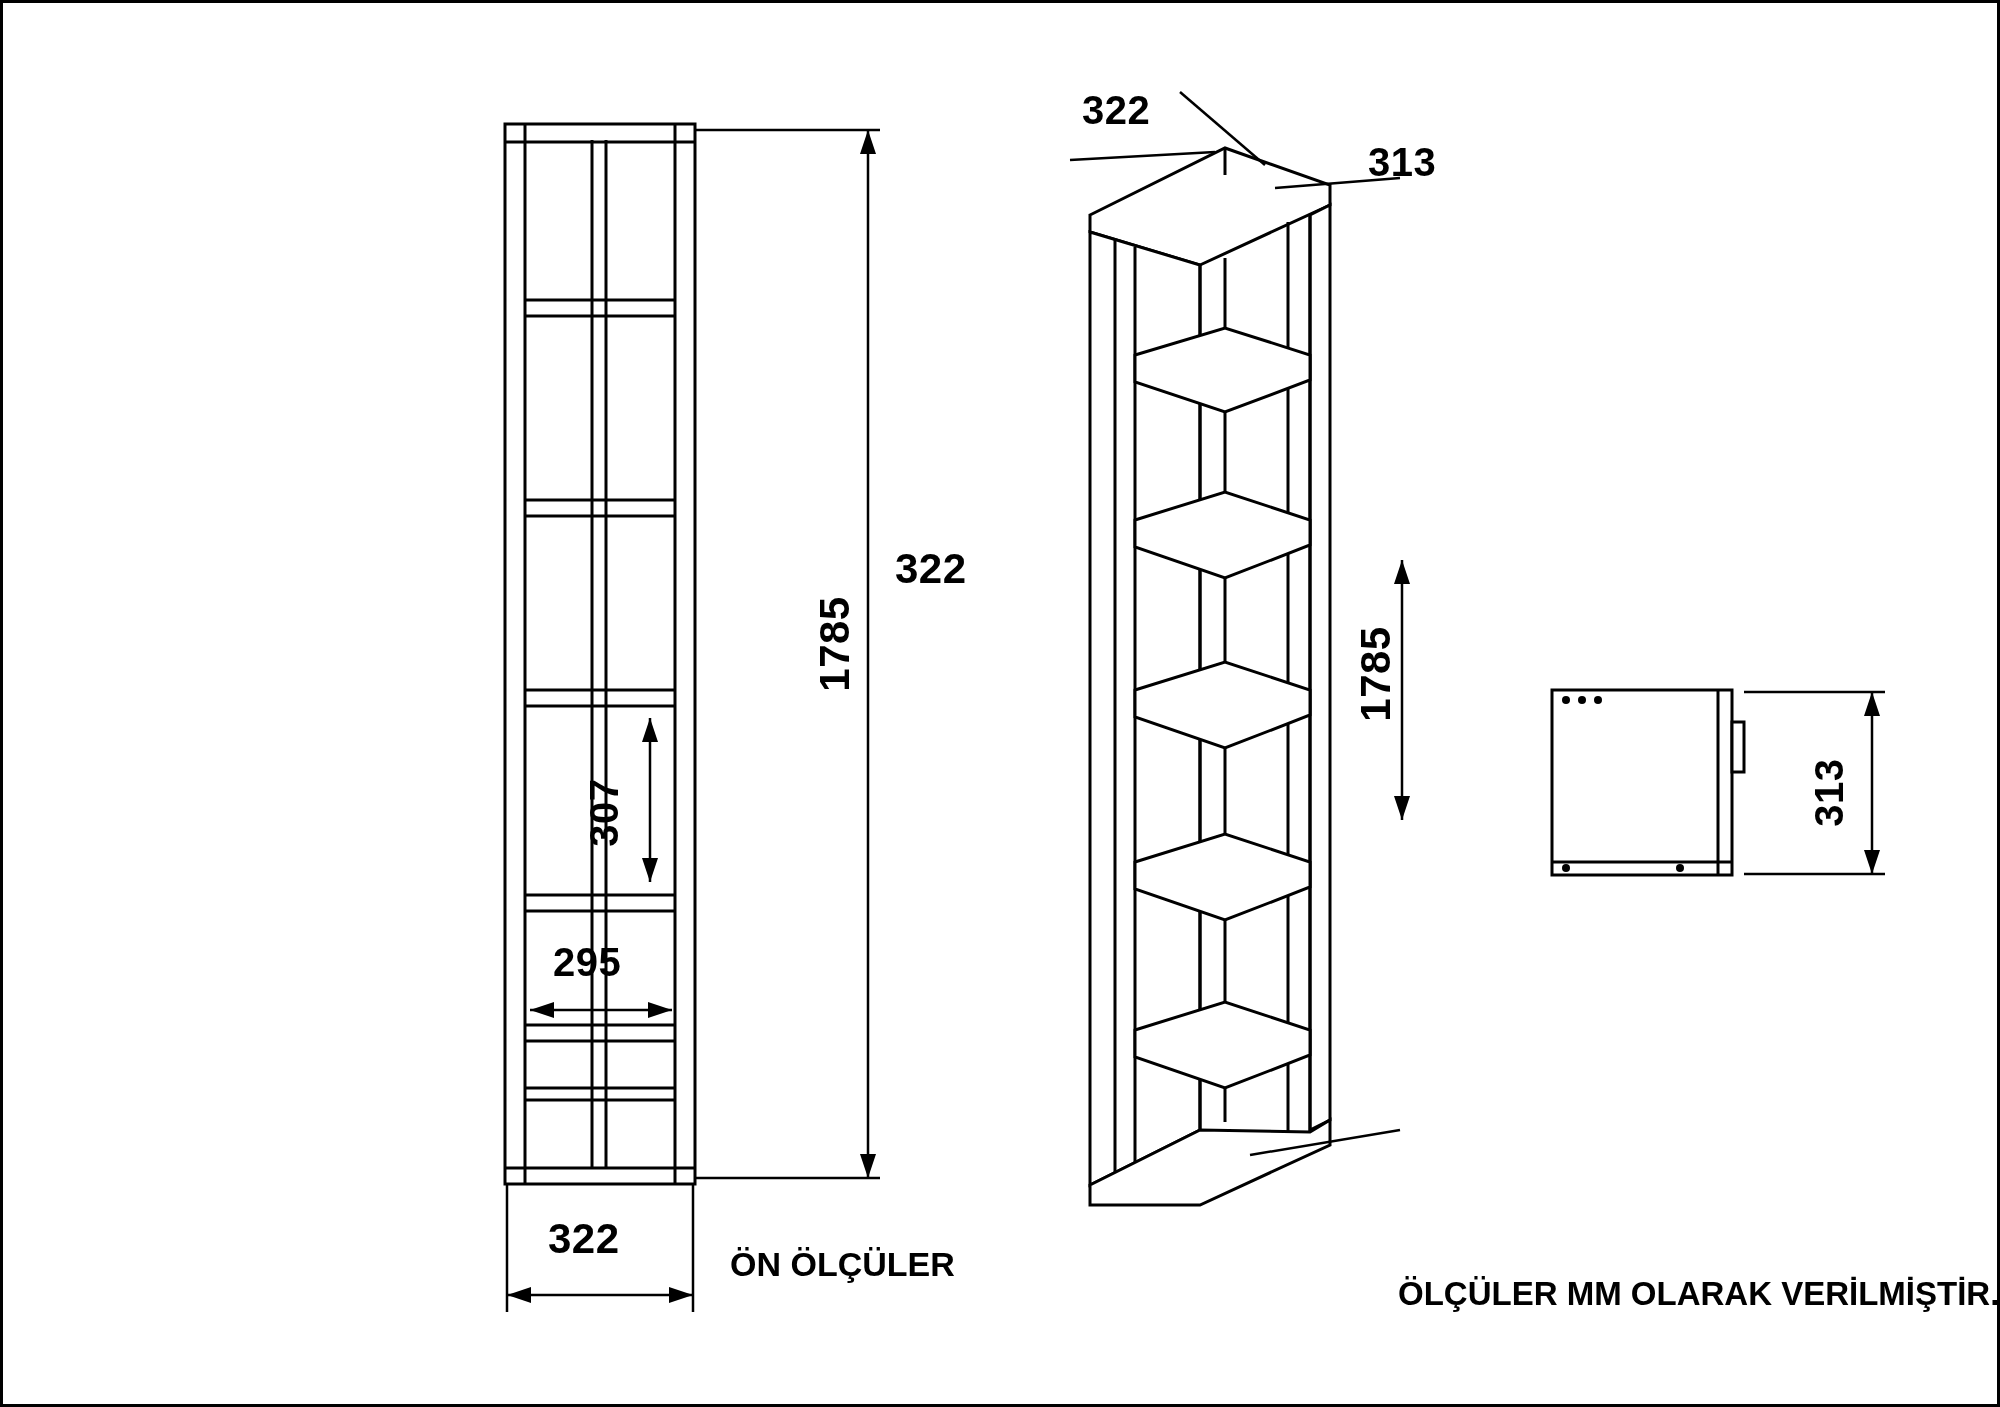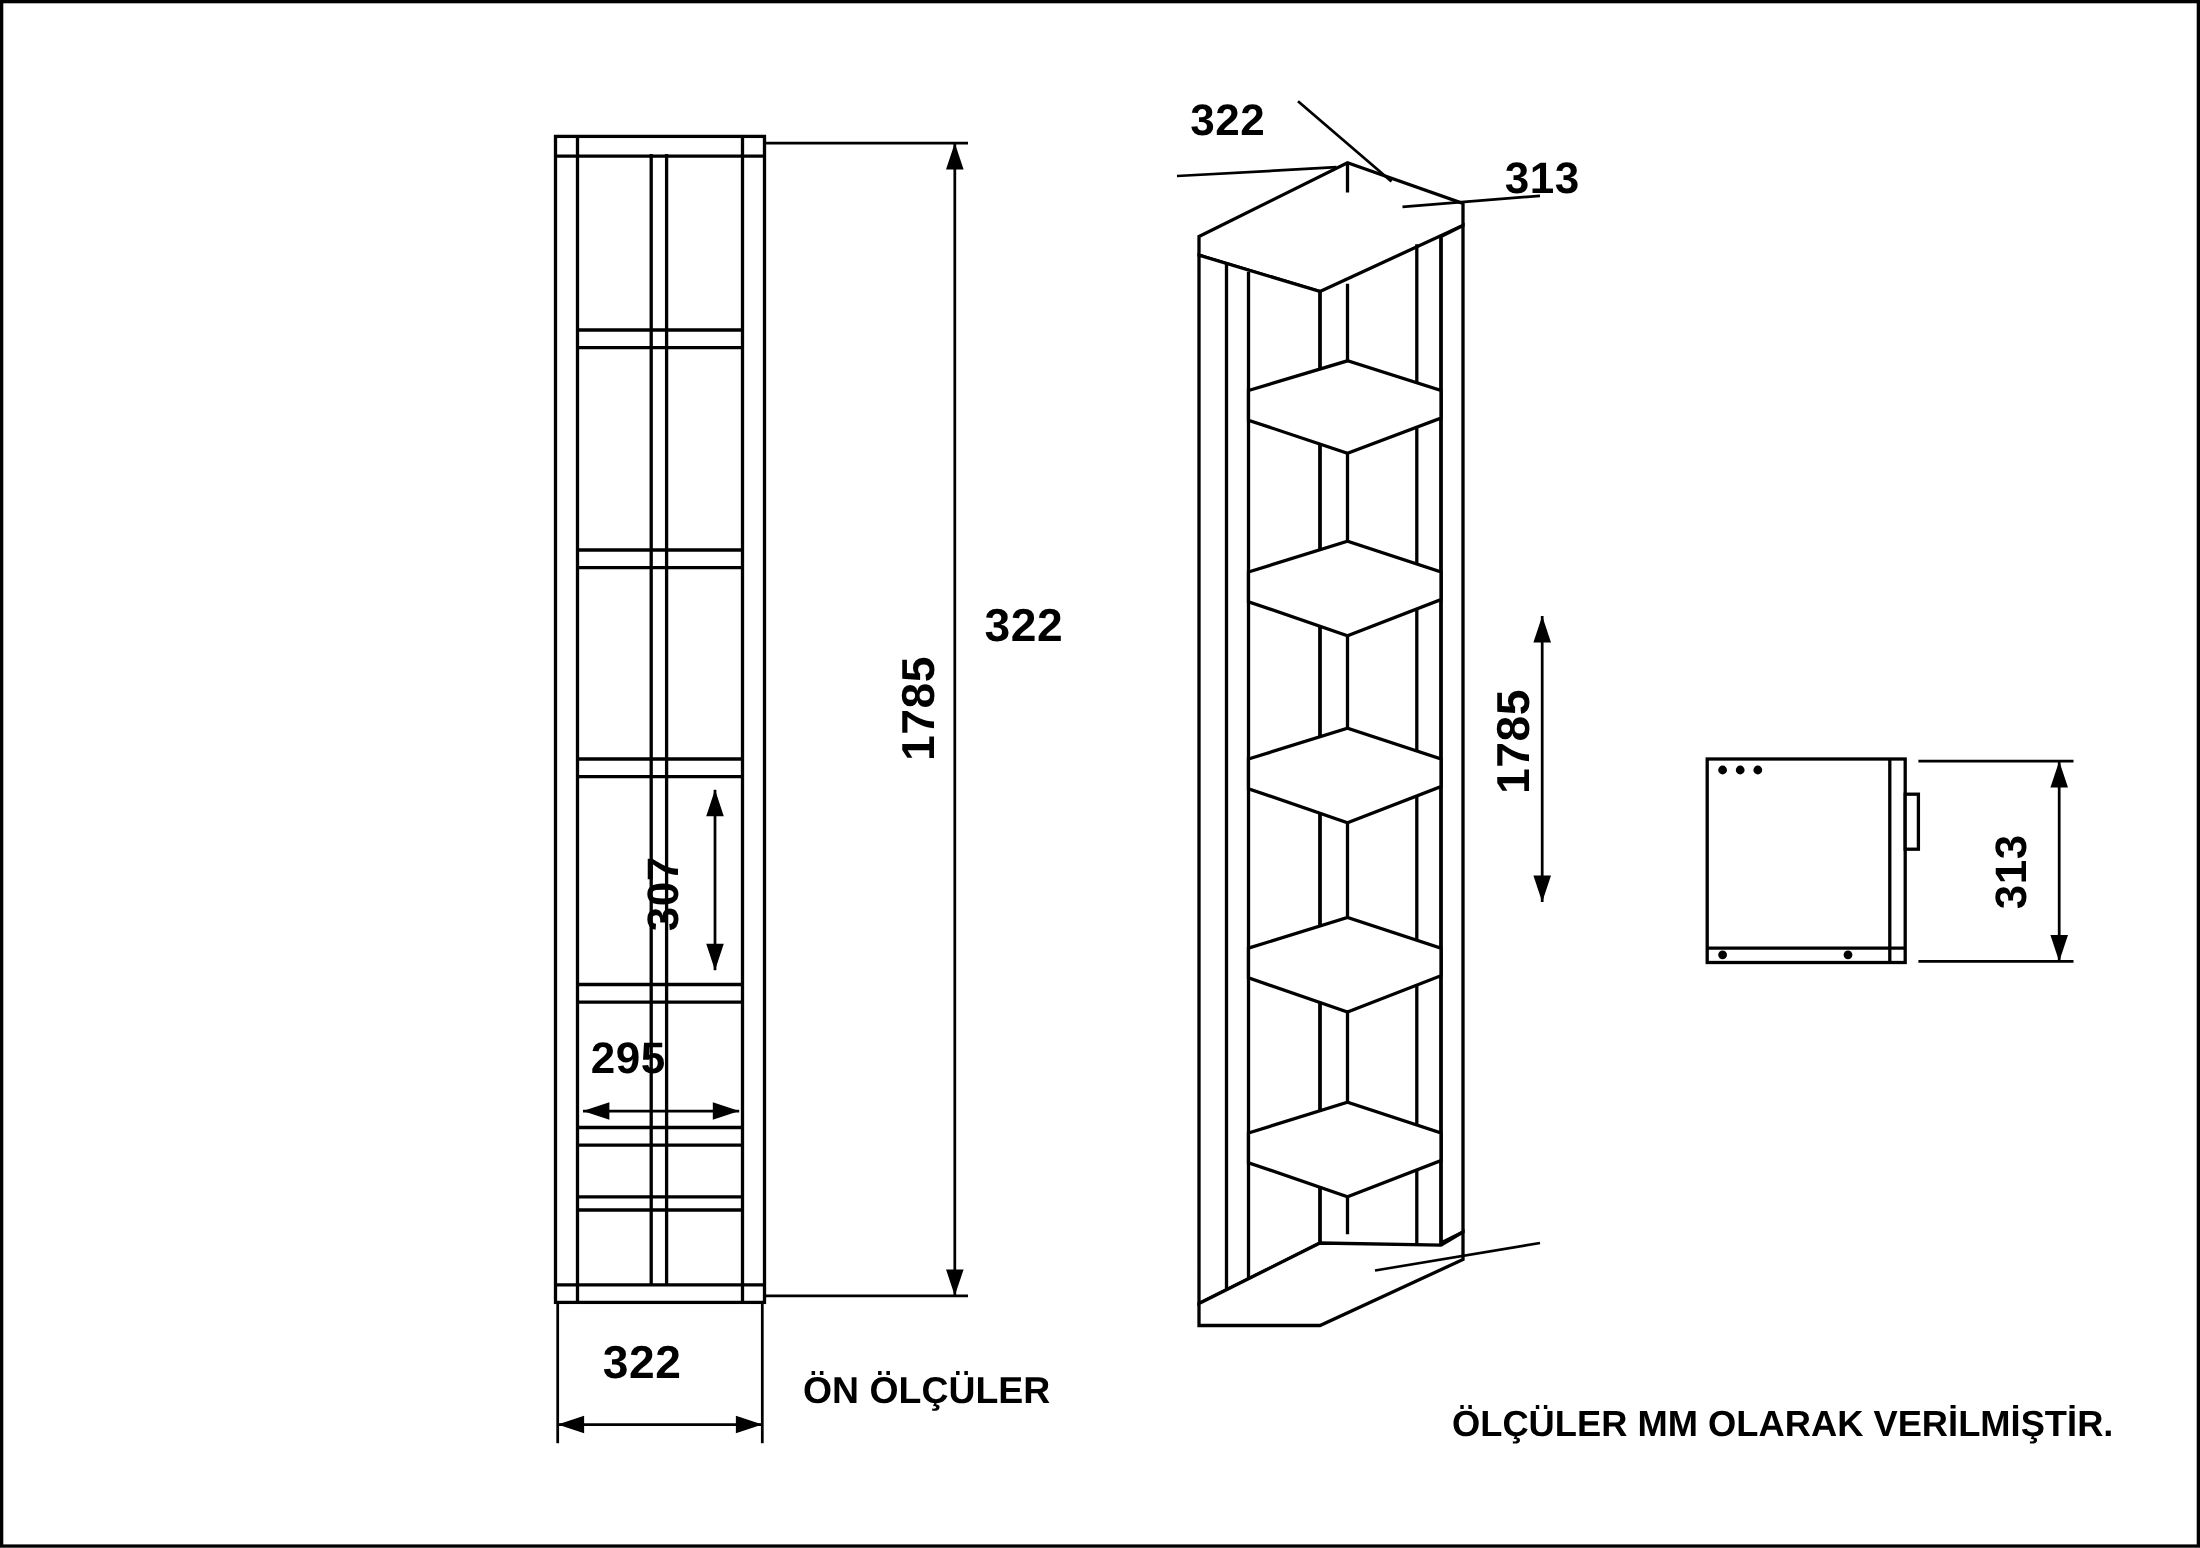--- a/index.html
+++ b/index.html
@@ -178,29 +178,29 @@
       <polygon points="1872,874 1864,850 1880,850" fill="#000000" stroke="none"></polygon>
     </g>
   </svg>
 
   <div class="dim-label vert" style="left:787px; top:620px; font-size:42px;">1785</div>
 
   <div class="dim-label" style="left:895px; top:545px; font-size:42px;">322</div>
 
   <div class="dim-label vert" style="left:570px; top:790px; font-size:40px;">307</div>
 
-  <div class="dim-label" style="left:537px; top:940px; font-size:40px;">295</div>
+  <div class="dim-label" style="left:553px; top:940px; font-size:40px;">295</div>
 
   <div class="dim-label" style="left:548px; top:1215px; font-size:42px;">322</div>
 
   <div class="caption" style="left:730px; top:1245px; font-size:34px;">ÖN ÖLÇÜLER</div>
 
   <div class="dim-label" style="left:1082px; top:88px; font-size:40px;">322</div>
 
   <div class="dim-label" style="left:1368px; top:140px; font-size:40px;">313</div>
 
   <div class="dim-label vert" style="left:1328px; top:650px; font-size:42px;">1785</div>
 
   <div class="dim-label vert" style="left:1795px; top:770px; font-size:40px;">313</div>
 
-  <div class="caption" style="left:1320px; top:1275px; font-size:33px;text-align:center;">ÖLÇÜLER MM OLARAK VERİLMİŞTİR.</div>
+  <div class="caption" style="left:1398px; top:1275px; font-size:33px;text-align:center;">ÖLÇÜLER MM OLARAK VERİLMİŞTİR.</div>
 
 </div>
 
 </body></html>

